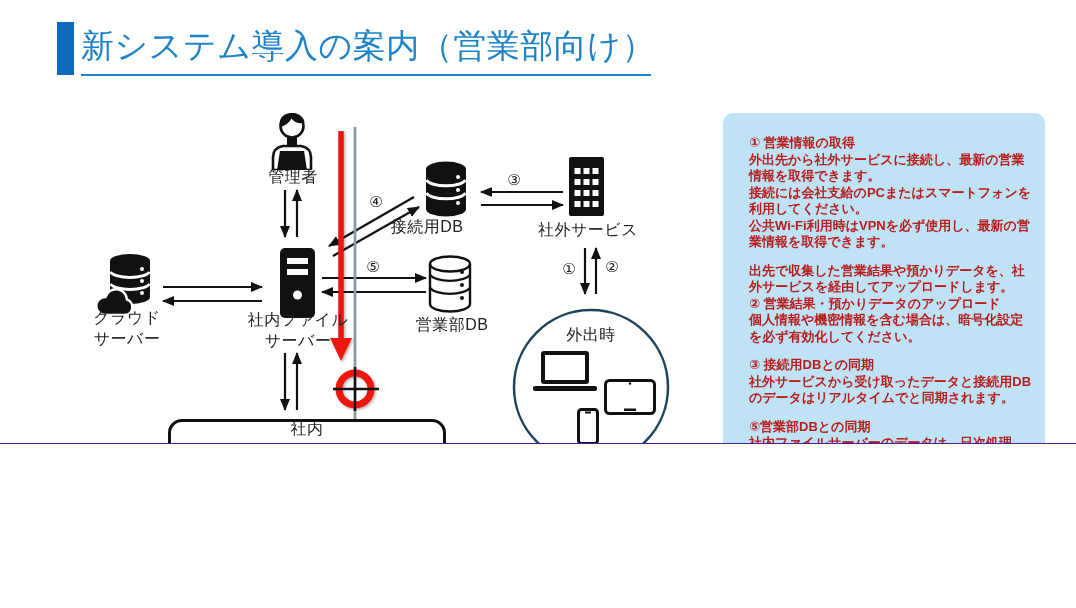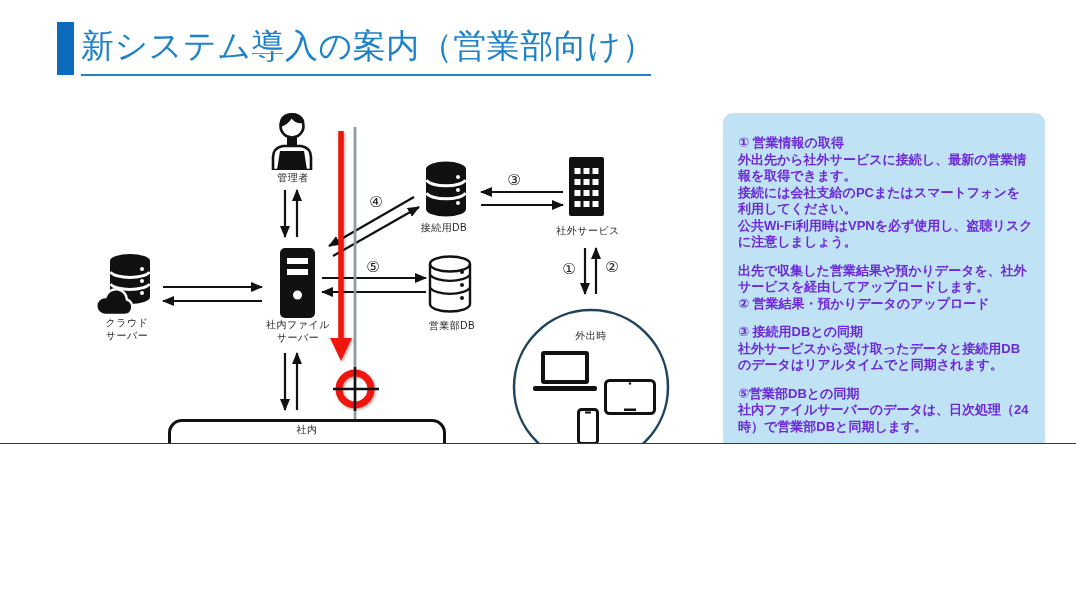--- a/index.html
+++ b/index.html
@@ -31,27 +31,27 @@
   .cross{stroke:var(--color-ink);stroke-width:2.4;}
   .outing-circle{fill:#ffffff;stroke:var(--color-outing_circle);stroke-width:2.5;}
 
   .icon{position:absolute;}
   .if{fill:var(--color-ink);}
   .iw{fill:#ffffff;}
   .ow{fill:#ffffff;stroke:var(--color-ink);}
   .wl{stroke:#ffffff;fill:none;}
   .bl{stroke:var(--color-ink);fill:none;}
 
-  .dlabel{position:absolute;transform:translate(-50%,-50%);font-size:10px;color:var(--color-label);text-align:center;white-space:pre-line;line-height:1.3;letter-spacing:0.5px;}
+  .dlabel{position:absolute;transform:translate(-50%,-50%);font-size:16px;color:var(--color-label);text-align:center;white-space:pre-line;line-height:1.3;letter-spacing:0.5px;}
   .step{position:absolute;transform:translate(-50%,-50%);font-size:15px;color:var(--color-label);line-height:1;}
 
   .internal-box{position:absolute;left:168px;top:419px;width:278px;height:84px;border:3px solid var(--color-ink);border-radius:14px;background:#fff;}
 
   
-  .notes{position:absolute;left:723px;top:113px;width:322px;height:427px;background:var(--color-panel_bg);border-radius:10px;padding:22px 12px 10px 15px;color:#6d28d9;}
+  .notes{position:absolute;left:723px;top:113px;width:322px;height:427px;background:var(--color-panel_bg);border-radius:10px;padding:22px 12px 10px 26px;color:#b91c1c;}
   .notes p{font-size:13px;font-weight:700;line-height:16.5px;}
   .notes .section{margin-bottom:12px;}
 </style>
 </head>
 <body>
 
 <div class="slide">
 
   <div class="title-bar"></div>
   <h1 class="page-title">新システム導入の案内（営業部向け）</h1>
@@ -221,46 +221,47 @@
     <rect class="iw" x="60" y="13" width="12" height="4"></rect>
     <circle class="iw" cx="66" cy="36" r="2.5"></circle>
   </svg>
 
   <svg class="icon" style="left:363px;top:452px" width="62" height="44" viewBox="0 0 62 44">
     <rect class="ow" stroke-width="3" x="9.5" y="1.5" width="43" height="29" rx="3"></rect>
     <rect class="if" x="0" y="35" width="62" height="5" rx="2"></rect>
   </svg>
 
   <div class="dlabel" style="left:293px;top:177px">管理者</div>
-  <div class="dlabel" style="left:444px;top:227px">接続用DB</div>
+  <div class="dlabel" style="left:427px;top:227px">接続用DB</div>
   <div class="dlabel" style="left:588px;top:230px">社外サービス</div>
   <div class="dlabel" style="left:127px;top:329px">クラウド
 サーバー</div>
   <div class="dlabel" style="left:298px;top:331px">社内ファイル
 サーバー</div>
   <div class="dlabel" style="left:452px;top:325px">営業部DB</div>
   <div class="dlabel" style="left:591px;top:335px">外出時</div>
   <div class="dlabel" style="left:307px;top:429px">社内</div>
 
   <div class="step" style="left:569px;top:268px">①</div>
   <div class="step" style="left:612px;top:266px">②</div>
   <div class="step" style="left:514px;top:179px">③</div>
   <div class="step" style="left:376px;top:201px">④</div>
   <div class="step" style="left:373px;top:266px">⑤</div>
 
   <aside class="notes">
     <div class="section">
       <p>① 営業情報の取得</p>
       <p>外出先から社外サービスに接続し、最新の営業情報を取得できます。</p>
       <p>接続には会社支給のPCまたはスマートフォンを利用してください。</p>
-      <p>公共Wi-Fi利用時はVPNを必ず使用し、盗聴リスクに注意しましょう。</p>
+      <p>公共Wi-Fi利用時はVPNを必ず使用し、最新の営業情報を取得できます。</p>
     </div>
     <div class="section">
       <p>出先で収集した営業結果や預かりデータを、社外サービスを経由してアップロードします。</p>
       <p>② 営業結果・預かりデータのアップロード</p>
+      <p>個人情報や機密情報を含む場合は、暗号化設定を必ず有効化してください。</p>
     </div>
     <div class="section">
       <p>③ 接続用DBとの同期</p>
       <p>社外サービスから受け取ったデータと接続用DBのデータはリアルタイムでと同期されます。</p>
     </div>
     <div class="section">
       <p>⑤営業部DBとの同期</p>
       <p>社内ファイルサーバーのデータは、日次処理（24時）で営業部DBと同期します。</p>
     </div>
   </aside>

